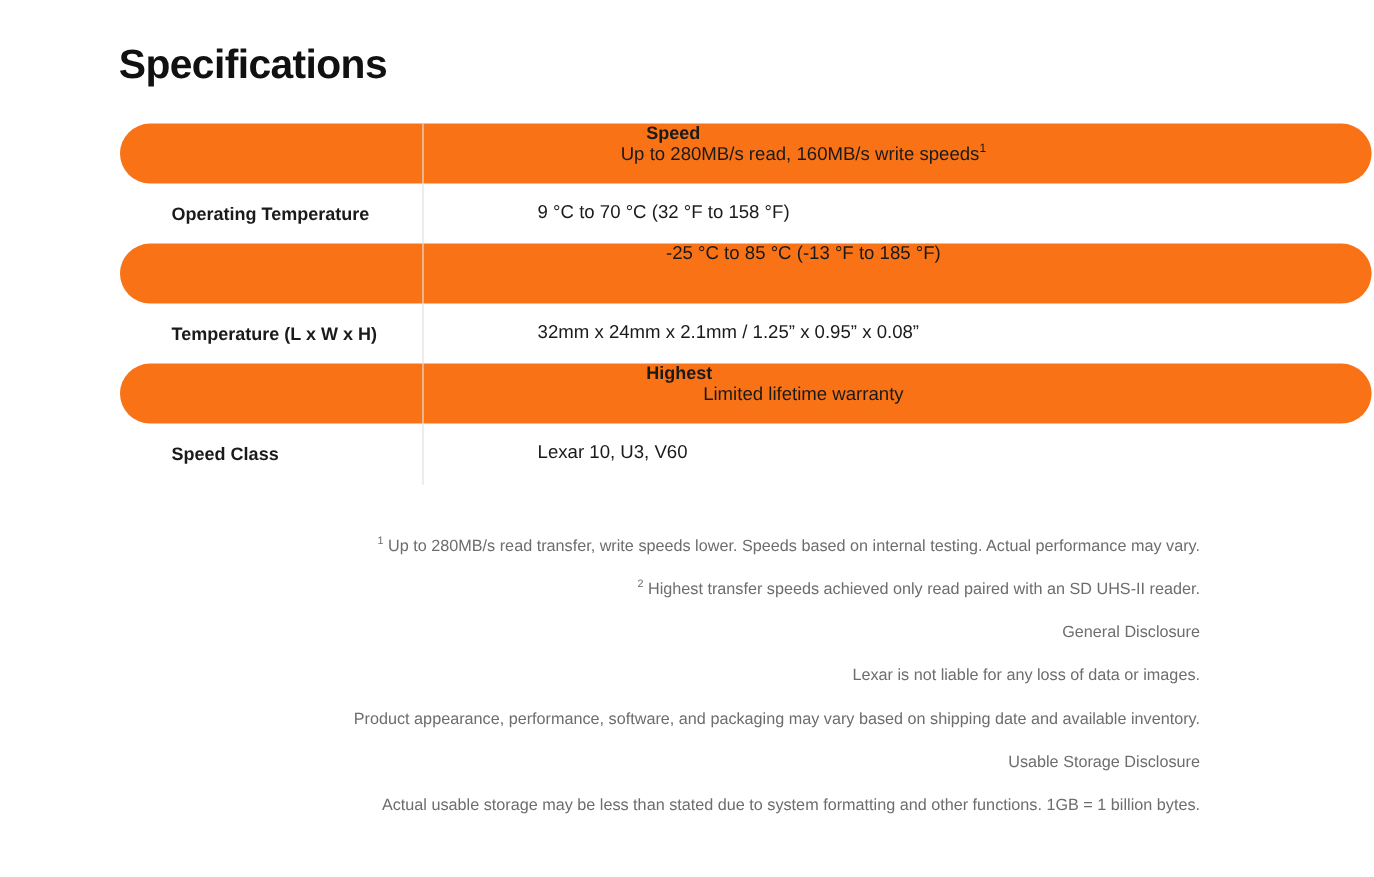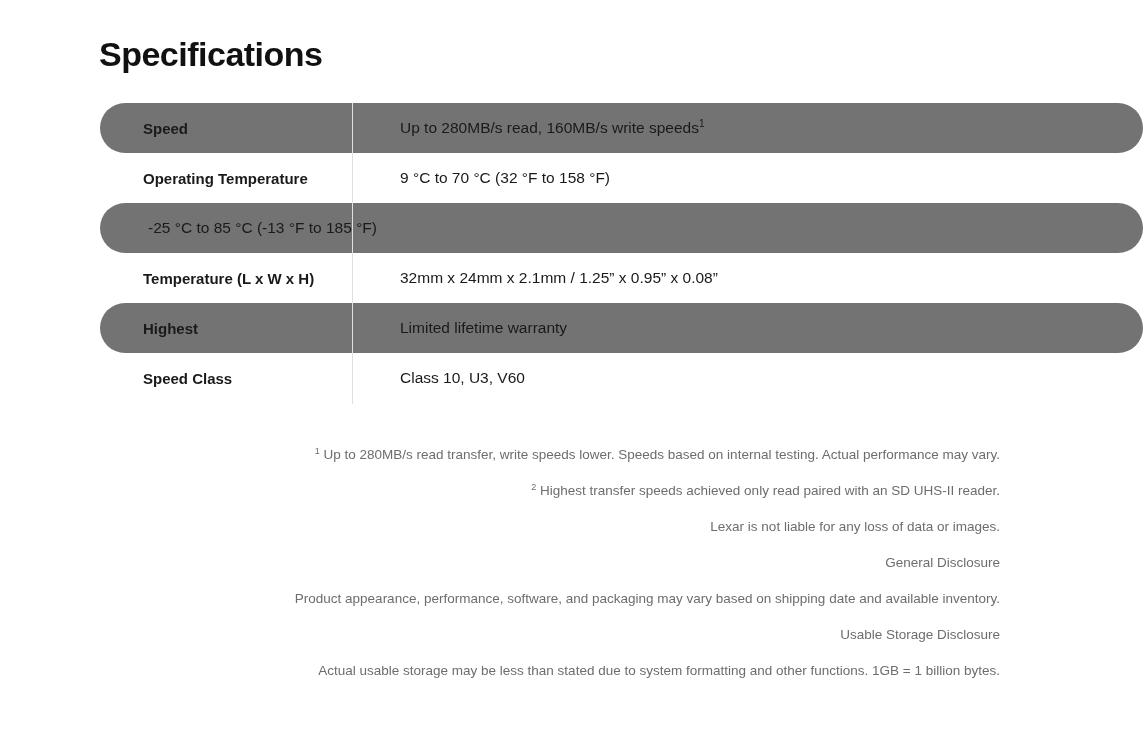--- a/index.html
+++ b/index.html
@@ -32,36 +32,38 @@
     width: 1043px;
   }
   .spec-row {
     display: flex;
     align-items: center;
     height: 50px;
     border-radius: 25px;
     background: transparent;
   }
   .spec-row.alt {
-    background: #737373;
+    background: #f97316;
+    flex-direction: column;
   }
   .spec-label {
     width: 252px;
     padding-left: 43px;
     box-sizing: border-box;
     font-size: 15px;
     font-weight: 700;
     color: #1a1a1a;
     flex-shrink: 0;
   }
   .spec-value {
     padding-left: 48px;
     font-size: 15.5px;
     font-weight: 400;
     color: #1a1a1a;
+    margin-left: 48px;
   }
   .spec-value sup {
     font-size: 10px;
     line-height: 0;
   }
   .col-divider {
     position: absolute;
     left: 352px;
     top: 103px;
     width: 1px;
@@ -114,30 +116,30 @@
       <div class="spec-value"><span>32mm x 24mm x 2.1mm / 1.25” x 0.95” x 0.08”</span></div>
     </div>
 
     <div class="spec-row alt">
       <div class="spec-label">Highest</div>
       <div class="spec-value"><span>Limited lifetime warranty</span></div>
     </div>
 
     <div class="spec-row">
       <div class="spec-label">Speed Class</div>
-      <div class="spec-value"><span>Class 10, U3, V60</span></div>
+      <div class="spec-value"><span>Lexar 10, U3, V60</span></div>
     </div>
 
   </div>
 
   <div class="col-divider"></div>
 
   <div class="footnotes">
     <p class="footnote"><sup>1</sup><span> Up to 280MB/s read transfer, write speeds lower. Speeds based on internal testing. Actual performance may vary.</span></p>
     <p class="footnote"><sup>2</sup><span> Highest transfer speeds achieved only read paired with an SD UHS-II reader.</span></p>
+    <p class="footnote"><span>General Disclosure</span></p>
     <p class="footnote"><span>Lexar is not liable for any loss of data or images.</span></p>
-    <p class="footnote"><span>General Disclosure</span></p>
     <p class="footnote"><span>Product appearance, performance, software, and packaging may vary based on shipping date and available inventory.</span></p>
     <p class="footnote"><span>Usable Storage Disclosure</span></p>
     <p class="footnote"><span>Actual usable storage may be less than stated due to system formatting and other functions. 1GB = 1 billion bytes.</span></p>
   </div>
 
 </div>
 
 </body></html>

